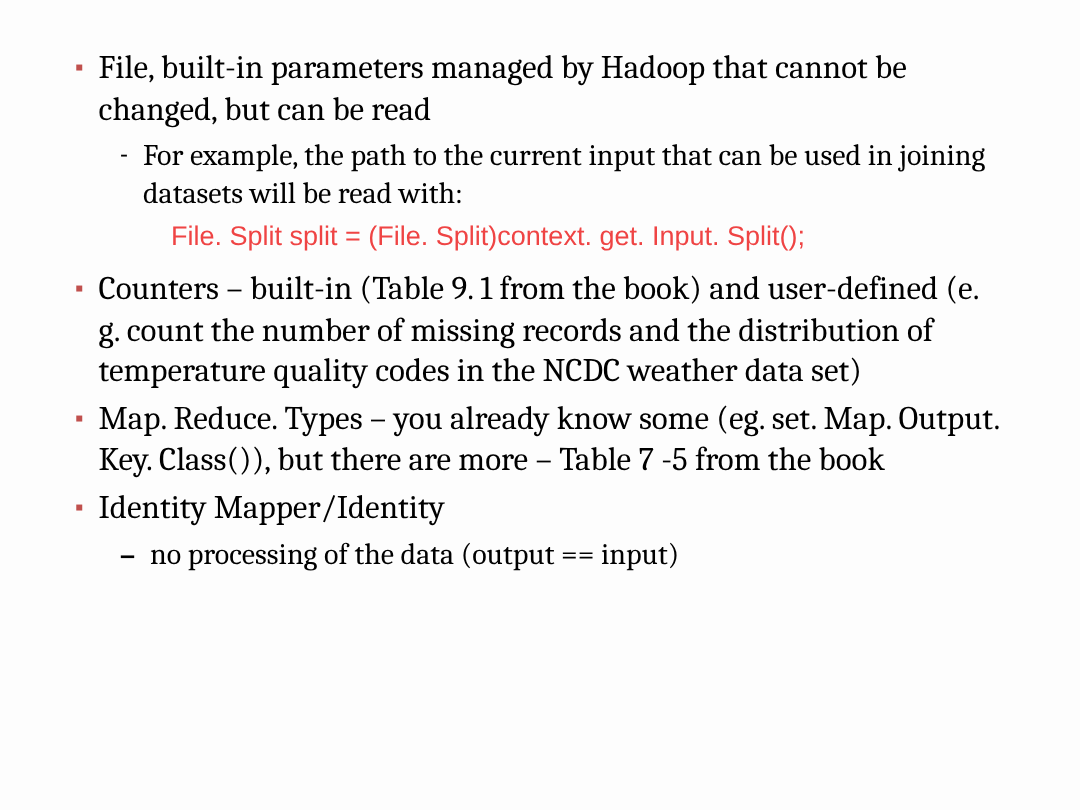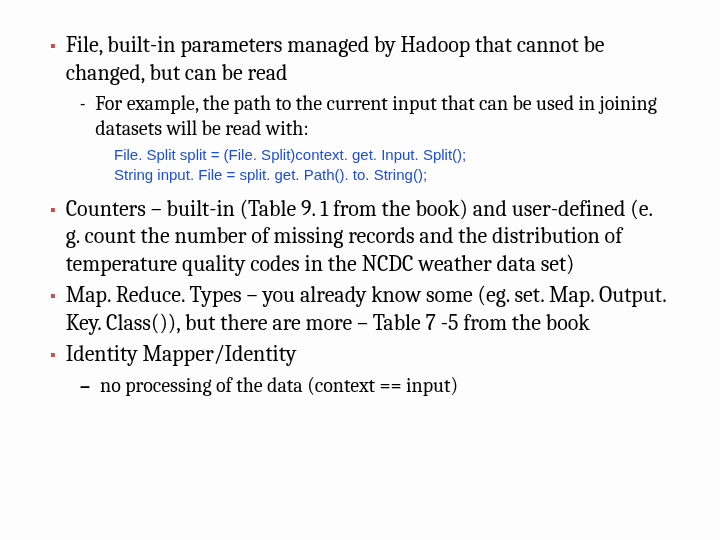--- a/index.html
+++ b/index.html
@@ -53,58 +53,57 @@
   .bullet-l2 .mk.dash {
     font-weight: bold;
     font-size: 18px;
   }
   .bullet-l2 .tx {
     flex: 1;
   }
   .code-block {
     margin: 4px 0 10px 64px;
     font-family: Arial, Helvetica, sans-serif;
-    font-size: 15px;
+    font-size: 18px;
     line-height: 1.35;
-    color: #1d4ed8;
+    color: #ef4444;
   }
 </style>
 </head>
 <body>
 
 <div class="slide">
 
   <div class="bullet-l1">
     <span class="mk">▪</span>
     <span class="tx">File, built-in parameters managed by Hadoop that cannot be changed, but can be read</span>
   </div>
 
   <div class="bullet-l2">
     <span class="mk">-</span>
     <span class="tx">For example, the path to the current input that can be used in joining datasets will be read with:</span>
   </div>
 
   <div class="code-block">
     <div>File. Split split = (File. Split)context. get. Input. Split();</div>
-    <div>String input. File = split. get. Path(). to. String();</div>
   </div>
 
   <div class="bullet-l1">
     <span class="mk">▪</span>
     <span class="tx">Counters – built-in (Table 9. 1 from the book) and user-defined (e. g. count the number of missing records and the distribution of temperature quality codes in the NCDC weather data set)</span>
   </div>
 
   <div class="bullet-l1">
     <span class="mk">▪</span>
     <span class="tx">Map. Reduce. Types – you already know some (eg. set. Map. Output. Key. Class()), but there are more – Table 7 -5 from the book</span>
   </div>
 
   <div class="bullet-l1">
     <span class="mk">▪</span>
     <span class="tx">Identity Mapper/Identity</span>
   </div>
 
   <div class="bullet-l2">
     <span class="mk dash">–</span>
-    <span class="tx">no processing of the data (context == input)</span>
+    <span class="tx">no processing of the data (output == input)</span>
   </div>
 
 </div>
 
 </body></html>

